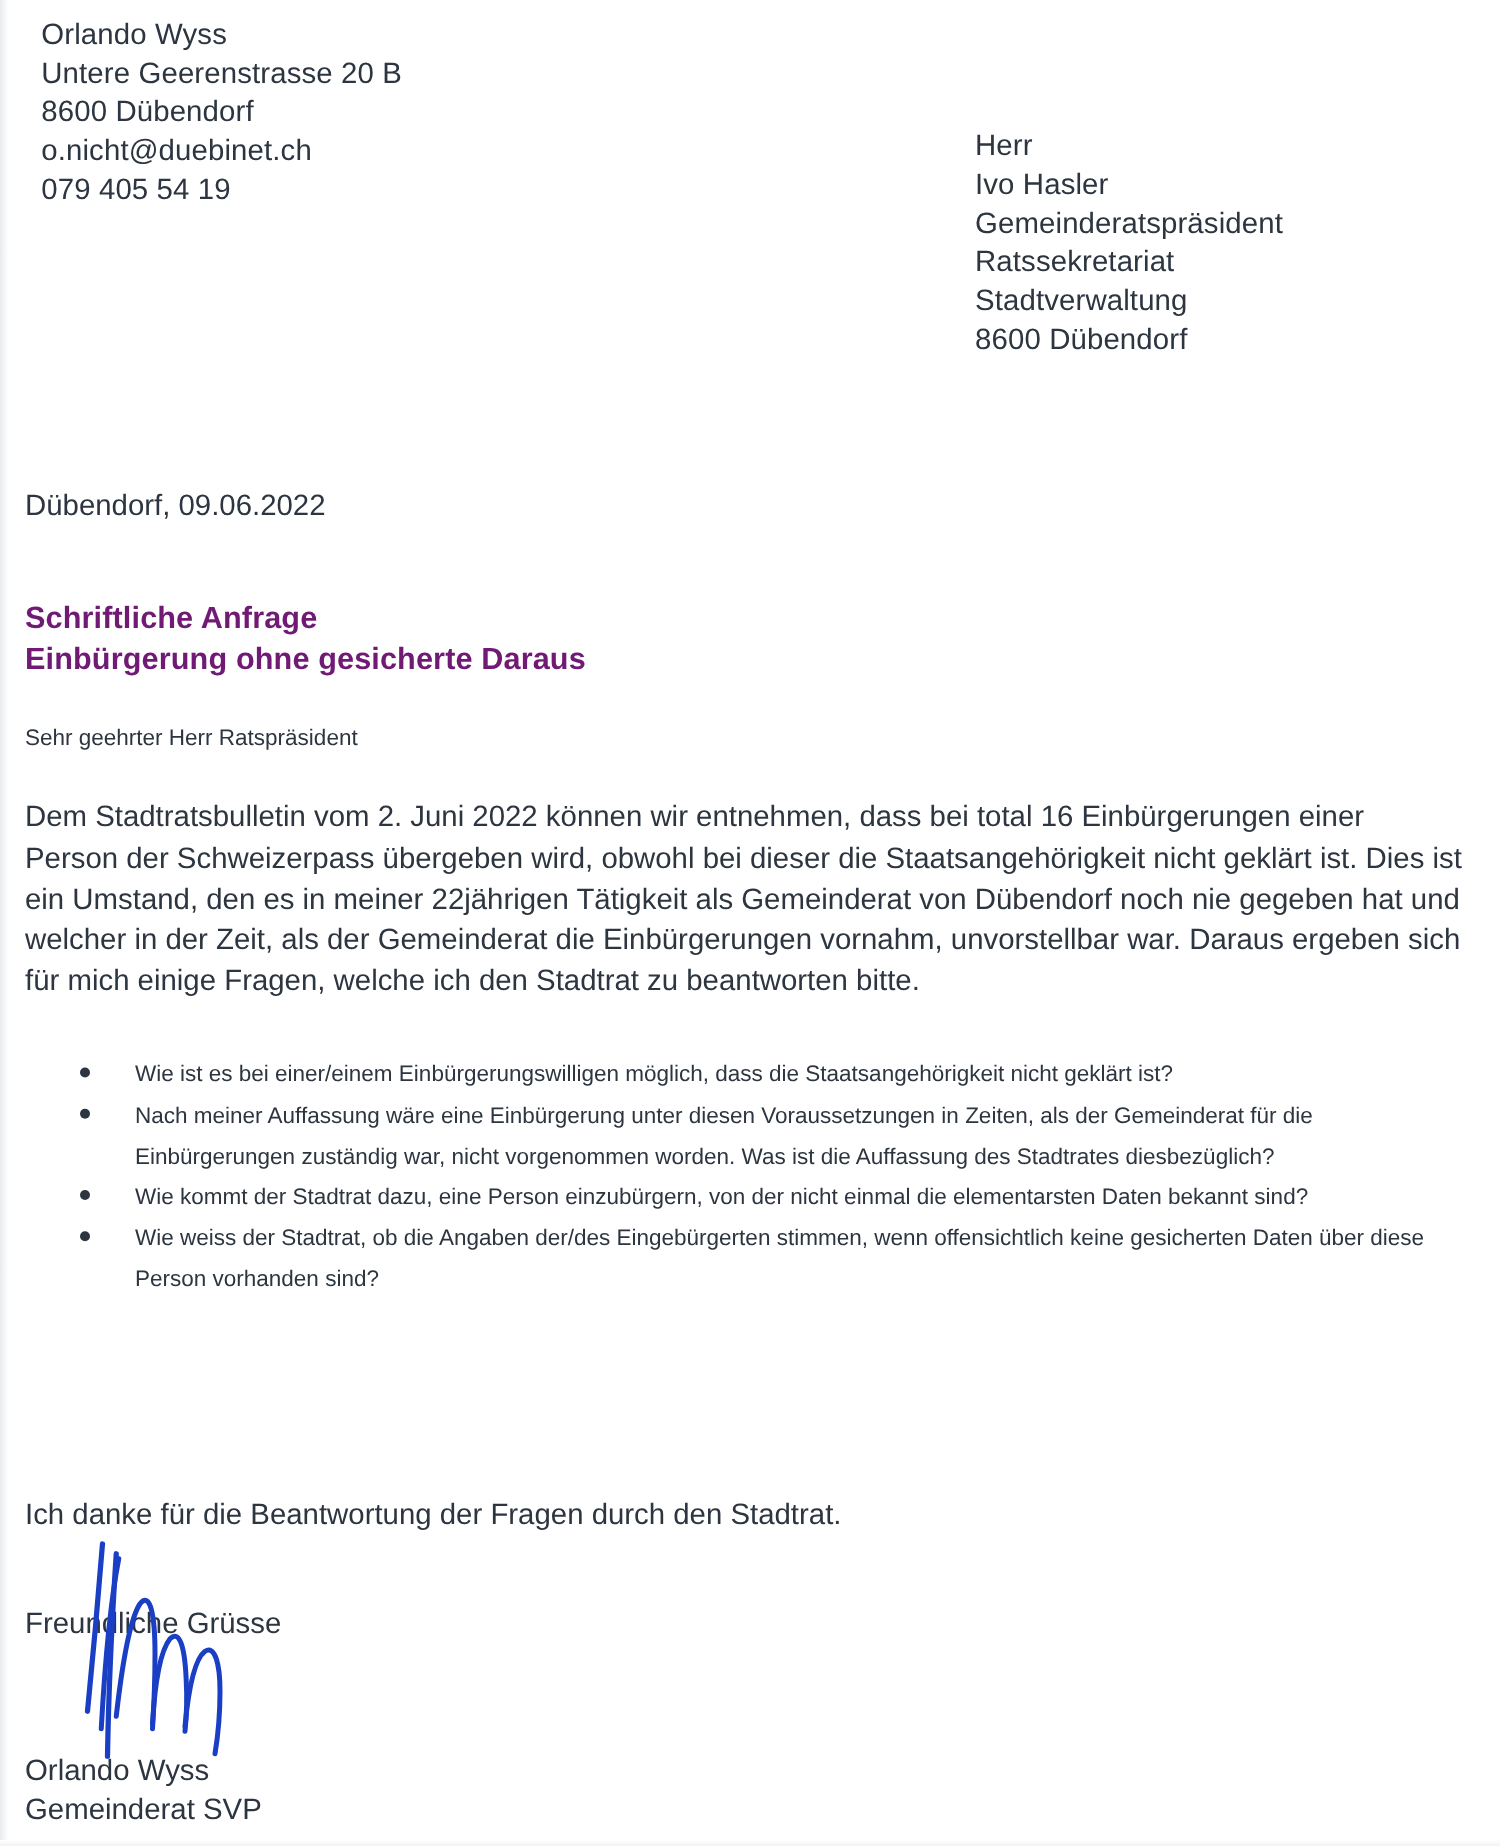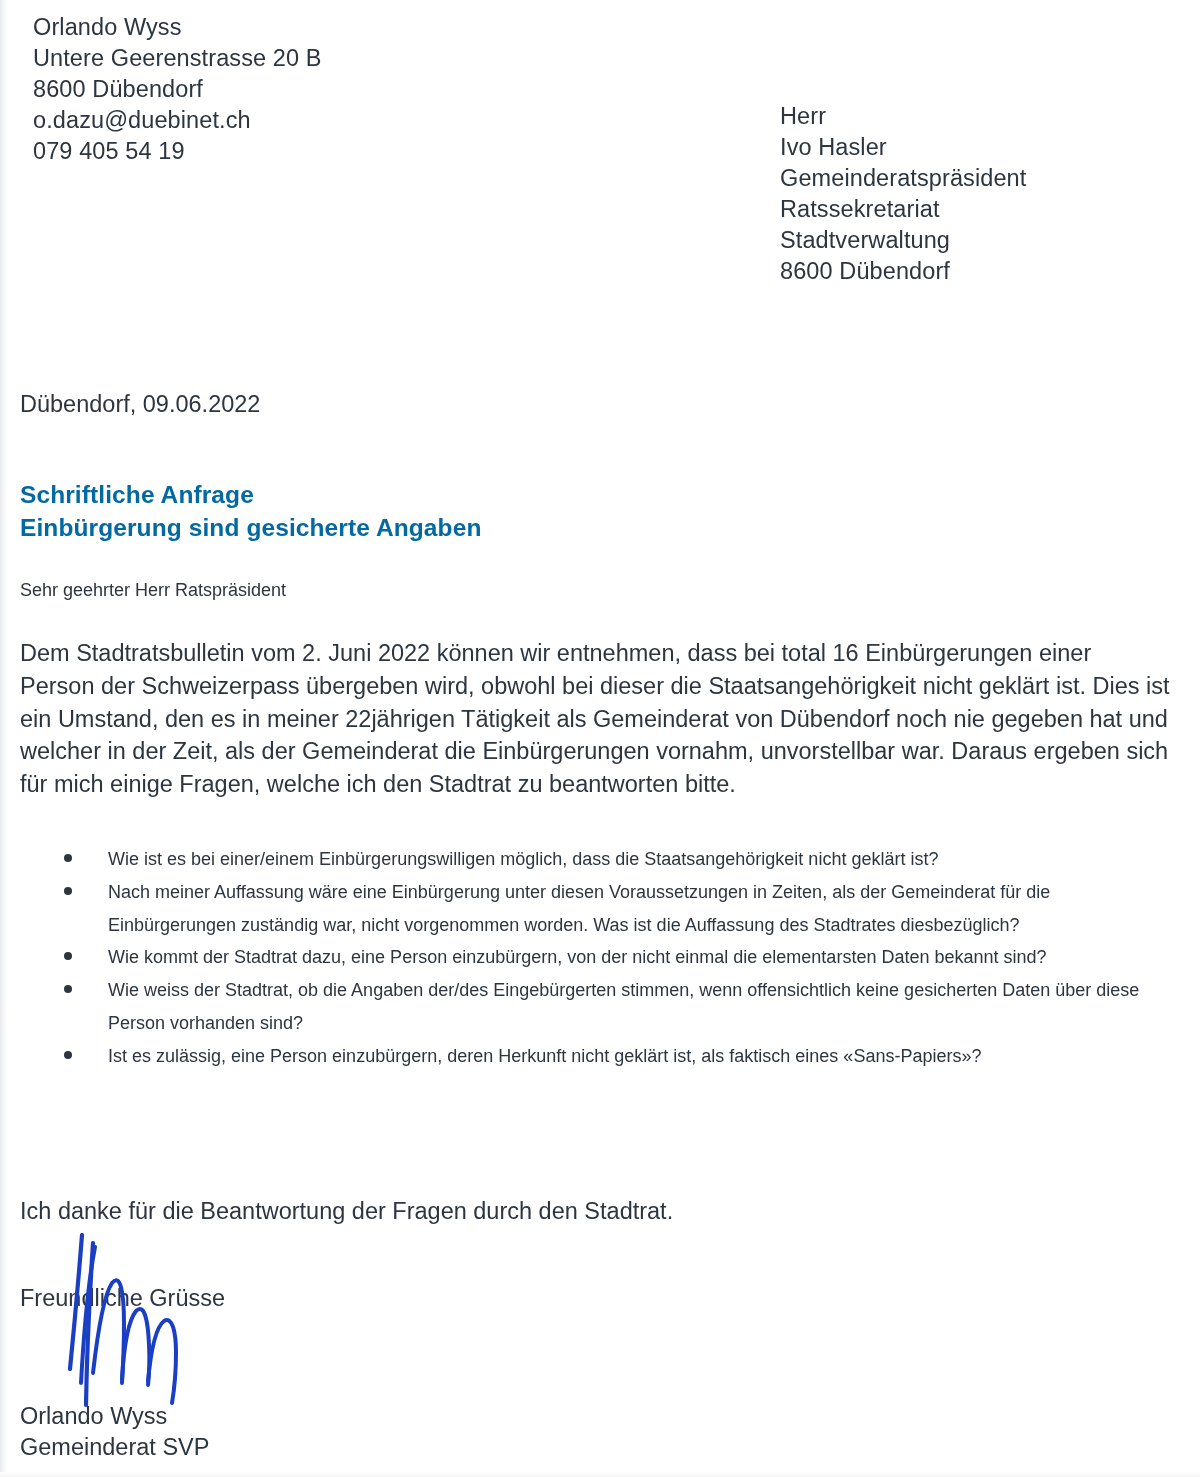--- a/index.html
+++ b/index.html
@@ -64,21 +64,21 @@
     line-height: 31px;
   }
 
   
   .title {
     left: 20px;
     top: 478px;
     font-size: 24.5px;
     line-height: 33px;
     font-weight: bold;
-    color: #0369a1;
+    color: #701a75;
     letter-spacing: 0.1px;
   }
 
   
   .salutation {
     left: 20px;
     top: 575px;
     font-size: 18px;
     line-height: 31px;
   }
@@ -154,38 +154,38 @@
 
 <div class="page">
 
   <div class="scan-edge-left"></div>
   <div class="scan-edge-bottom"></div>
 
   <div class="block sender">
     <div class="addr-line">Orlando Wyss</div>
     <div class="addr-line">Untere Geerenstrasse 20 B</div>
     <div class="addr-line">8600 Dübendorf</div>
-    <div class="addr-line">o.dazu@duebinet.ch</div>
+    <div class="addr-line">o.nicht@duebinet.ch</div>
     <div class="addr-line">079 405 54 19</div>
   </div>
 
   <div class="block recipient">
     <div class="addr-line">Herr</div>
     <div class="addr-line">Ivo Hasler</div>
     <div class="addr-line">Gemeinderatspräsident</div>
     <div class="addr-line">Ratssekretariat</div>
     <div class="addr-line">Stadtverwaltung</div>
     <div class="addr-line">8600 Dübendorf</div>
   </div>
 
   <div class="block date">Dübendorf, 09.06.2022</div>
 
   <div class="block title">
     <div>Schriftliche Anfrage</div>
-    <div>Einbürgerung sind gesicherte Angaben</div>
+    <div>Einbürgerung ohne gesicherte Daraus</div>
   </div>
 
   <div class="block salutation">Sehr geehrter Herr Ratspräsident</div>
 
   <div class="block intro">Dem Stadtratsbulletin vom 2. Juni 2022 können wir entnehmen, dass bei total 16 Einbürgerungen einer Person der Schweizerpass übergeben wird, obwohl bei dieser die Staatsangehörigkeit nicht geklärt ist. Dies ist ein Umstand, den es in meiner 22jährigen Tätigkeit als Gemeinderat von Dübendorf noch nie gegeben hat und welcher in der Zeit, als der Gemeinderat die Einbürgerungen vornahm, unvorstellbar war. Daraus ergeben sich für mich einige Fragen, welche ich den Stadtrat zu beantworten bitte.</div>
 
   <div class="block bullets">
     <div class="bullet-item">
       <span class="bullet-dot"></span>
       <span>Wie ist es bei einer/einem Einbürgerungswilligen möglich, dass die Staatsangehörigkeit nicht geklärt ist?</span>
@@ -194,24 +194,20 @@
       <span class="bullet-dot"></span>
       <span>Nach meiner Auffassung wäre eine Einbürgerung unter diesen Voraussetzungen in Zeiten, als der Gemeinderat für die Einbürgerungen zuständig war, nicht vorgenommen worden. Was ist die Auffassung des Stadtrates diesbezüglich?</span>
     </div>
     <div class="bullet-item">
       <span class="bullet-dot"></span>
       <span>Wie kommt der Stadtrat dazu, eine Person einzubürgern, von der nicht einmal die elementarsten Daten bekannt sind?</span>
     </div>
     <div class="bullet-item">
       <span class="bullet-dot"></span>
       <span>Wie weiss der Stadtrat, ob die Angaben der/des Eingebürgerten stimmen, wenn offensichtlich keine gesicherten Daten über diese Person vorhanden sind?</span>
-    </div>
-    <div class="bullet-item">
-      <span class="bullet-dot"></span>
-      <span>Ist es zulässig, eine Person einzubürgern, deren Herkunft nicht geklärt ist, als faktisch eines «Sans-Papiers»?</span>
     </div>
   </div>
 
   <div class="block thanks">Ich danke für die Beantwortung der Fragen durch den Stadtrat.</div>
 
   <div class="block greeting">Freundliche Grüsse</div>
 
   <div class="block signature">
     <svg width="190" height="185" viewBox="0 0 190 185" fill="none" xmlns="http://www.w3.org/2000/svg" aria-hidden="true">
       <g stroke="#1a3fc4" stroke-linecap="round" stroke-linejoin="round" fill="none">

